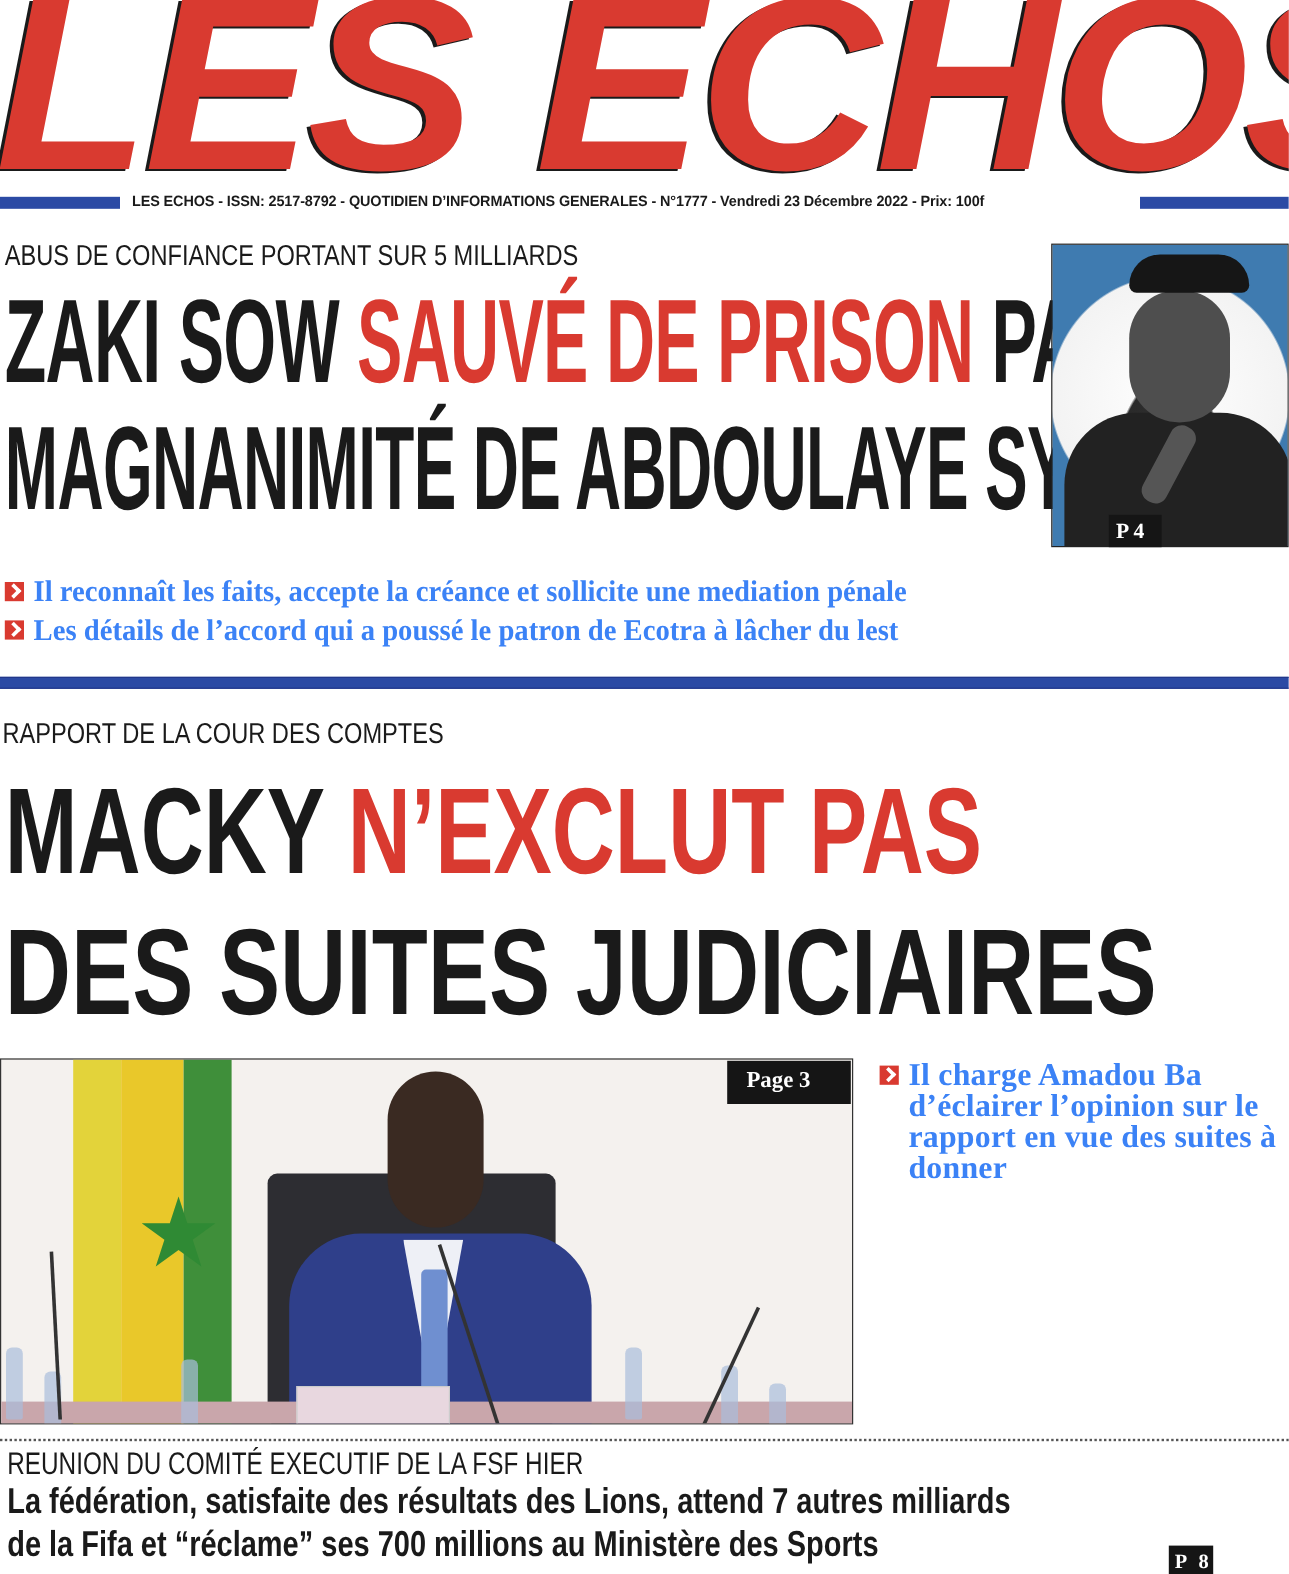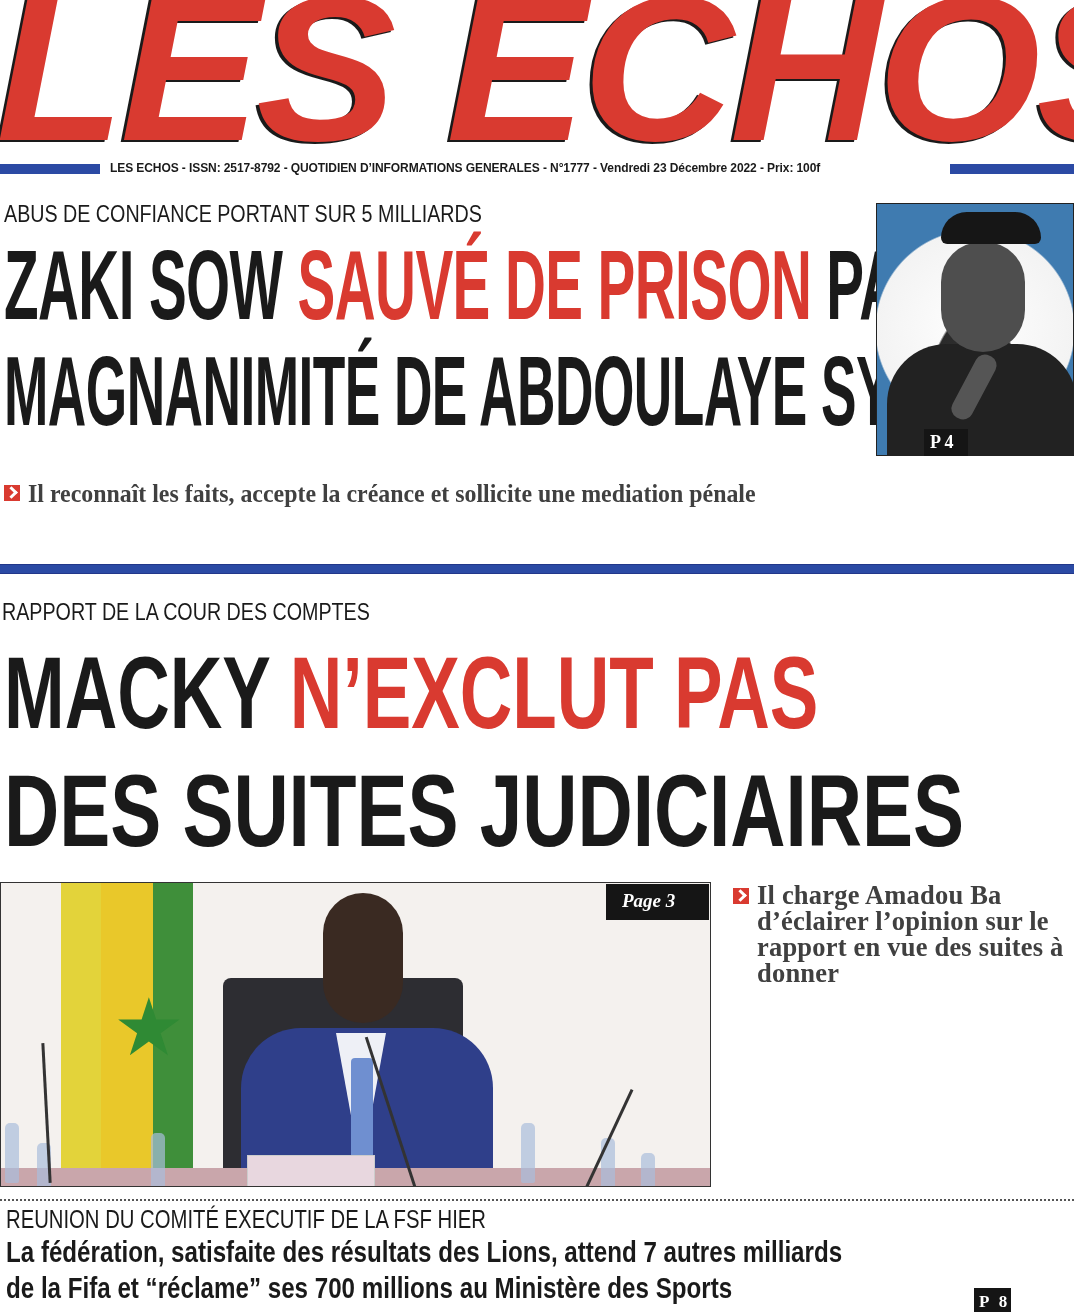--- a/index.html
+++ b/index.html
@@ -84,21 +84,21 @@
       border-radius: 10px; background: #555; transform: rotate(28deg);
     }
     .page-tag {
       position: absolute; background: #151515; color: #ffffff;
       font-family: "Liberation Serif", serif; font-weight: 700; white-space: nowrap;
     }
     .tag-p4 { left: 876px; top: 429px; width: 44px; height: 27px; font-size: 18px; padding: 3px 0 0 6px; margin-left: 48px; }
 
     .bullets {
       position: absolute; font-family: "Liberation Serif", serif; font-weight: 700;
-      color: #404040;
+      color: #3b82f6;
     }
     .bullet { display: flex; align-items: flex-start; white-space: nowrap; }
     .chev {
       display: inline-block; width: 16px; height: 16px; background: #d93a30;
       position: relative; flex: 0 0 auto;
     }
     .chev::after {
       content: ""; position: absolute; left: 3px; top: 3px; width: 6px; height: 6px;
       border-right: 3px solid #fff; border-top: 3px solid #fff;
       transform: rotate(45deg);
@@ -127,21 +127,21 @@
     .star { position: absolute; left: 112px; top: 105px; color: #2f8a34; font-size: 80px; line-height: 1; }
     .chair { position: absolute; left: 222px; top: 95px; width: 240px; height: 210px; background: #2d2d32; border-radius: 8px; }
     .suit { position: absolute; left: 240px; top: 145px; width: 252px; height: 170px; background: #2f3f8a; border-radius: 60px 60px 0 0; }
     .shirt { position: absolute; left: 335px; top: 150px; width: 50px; height: 110px; background: #eef0f6; clip-path: polygon(0 0,100% 0,60% 100%,40% 100%); }
     .tie { position: absolute; left: 350px; top: 175px; width: 22px; height: 110px; background: #6f8fd0; border-radius: 4px; }
     .head2 { position: absolute; left: 322px; top: 10px; width: 80px; height: 130px; background: #3a2a22; border-radius: 40px; }
     .laptop { position: absolute; left: 246px; top: 272px; width: 128px; height: 55px; background: #e8d7df; border: 1px solid #ccc; }
     .table-edge { position: absolute; left: 0; top: 285px; width: 711px; height: 20px; background: #c9a6ab; }
     .bottle { position: absolute; width: 14px; height: 60px; background: rgba(170,190,220,0.7); border-radius: 5px 5px 2px 2px; }
     .mic { position: absolute; width: 3px; background: #333; }
-    .tag-p3 { left: 606px; top: 884px; width: 103px; height: 36px; font-size: 19px; padding: 6px 0 0 16px; font-style: italic; }
+    .tag-p3 { left: 606px; top: 884px; width: 103px; height: 36px; font-size: 19px; padding: 6px 0 0 16px; }
 
     .b2 { left: 733px; top: 882px; font-size: 26.5px; line-height: 26px; }
     .b2 .bullet .chev { margin-top: 6px; margin-right: 8px; }
     .b2 .bullet .t { white-space: normal; width: 316px; display: inline-block; letter-spacing: 0.2px; }
     .b2 .bullet + .bullet { margin-top: 25px; }
 
     .dotted {
       position: absolute; left: 0; top: 1199px; width: 1074px; height: 0;
       border-top: 2px dotted #555;
     }
@@ -178,20 +178,24 @@
     <div class="face"></div>
     <div class="cap"></div>
     <div class="hand"></div>
   </div>
   <div class="page-tag tag-p4">P 4</div>
 
   <div class="bullets b1">
     <div class="bullet">
       <span class="chev"></span>
       <span class="t">Il reconnaît les faits, accepte la créance et sollicite une mediation pénale</span>
+    </div>
+    <div class="bullet">
+      <span class="chev"></span>
+      <span class="t">Les détails de l’accord qui a poussé le patron de Ecotra à lâcher du lest</span>
     </div>
   </div>
 </section>
 
 <div class="divider-blue"></div>
 
 <section>
   <div class="kicker k2">RAPPORT DE LA COUR DES COMPTES</div>
   <h1 class="headline h2-line1">
     <span>MACKY </span><span class="red">N’EXCLUT PAS</span>

